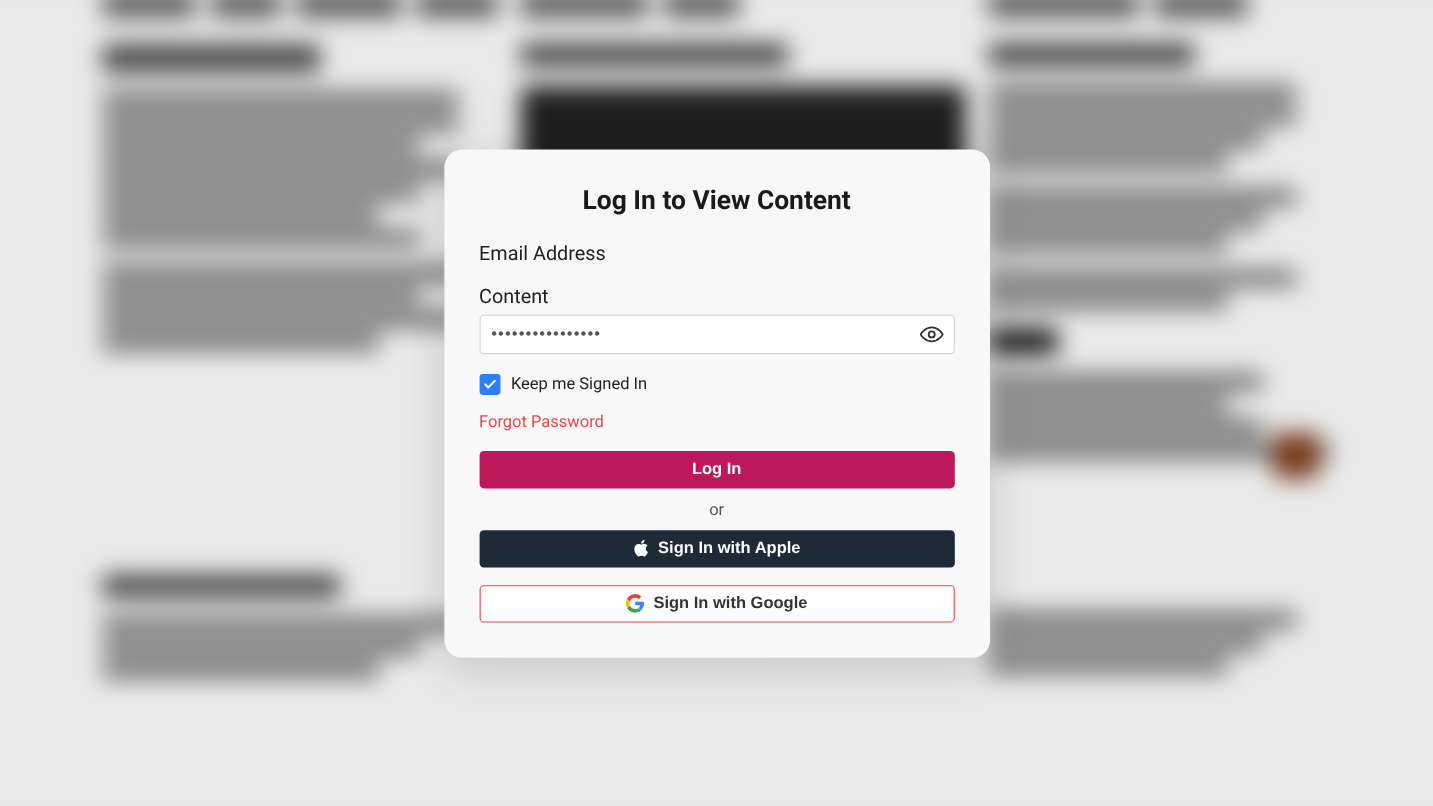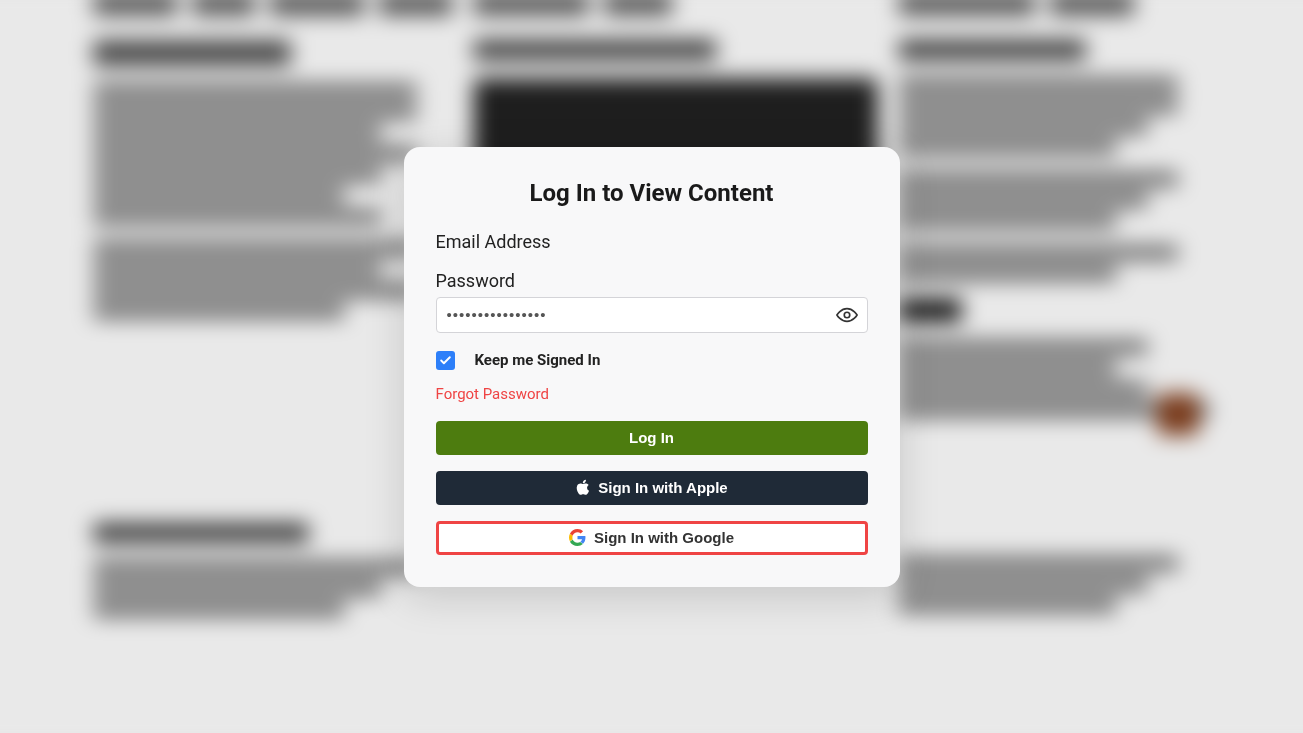--- a/index.html
+++ b/index.html
@@ -95,23 +95,22 @@
     padding: 4px;
     cursor: pointer;
     display: flex;
     align-items: center;
     justify-content: center;
   }
 
   .checkbox-row {
     display: flex;
     align-items: center;
-    gap: 20px;
+    gap: 10px;
     margin-bottom: 14px;
-    font-weight: bold;
   }
   .checkbox {
     width: 19px;
     height: 19px;
     border-radius: 3px;
     background: #2d7ff9;
     display: flex;
     align-items: center;
     justify-content: center;
     cursor: pointer;
@@ -136,31 +135,31 @@
     font-size: 15px;
     font-weight: 600;
     border: none;
     cursor: pointer;
     display: flex;
     align-items: center;
     justify-content: center;
     gap: 8px;
   }
   .btn-primary {
-    background: #4d7c0f;
+    background: #be185d;
     color: #fff;
   }
   .btn-apple {
     background: #1f2a37;
     color: #fff;
   }
   .btn-google {
     background: #ffffff;
     color: #333;
-    border: 3px solid #ef4444;
+    border: 1px solid #ef4444;
   }
 
   .or {
     text-align: center;
     font-size: 15px;
     color: #555;
     margin: 10px 0;
   }
   .btn + .btn { margin-top: 16px; }
   .btn-apple { margin-top: 0; }
@@ -252,21 +251,21 @@
 <div class="overlay">
   <div class="modal">
 
     <h1 class="modal-title">Log In to View Content</h1>
 
     <div class="field">
       <label class="field-label">Email Address</label>
     </div>
 
     <div class="field">
-      <label class="field-label">Password</label>
+      <label class="field-label">Content</label>
       <div class="input-wrap">
         <input type="text" class="text-input password" value="••••••••••••••••" style="">
         <button class="eye-btn">
           <svg width="22" height="22" viewBox="0 0 24 24" fill="none" stroke="#333" stroke-width="1.8" stroke-linecap="round" stroke-linejoin="round">
             <path d="M1 12s4-7 11-7 11 7 11 7-4 7-11 7S1 12 1 12z"></path>
             <circle cx="12" cy="12" r="3"></circle>
           </svg>
         </button>
       </div>
     </div>
@@ -279,20 +278,21 @@
       </div>
       <span class="checkbox-label">Keep me Signed In</span>
     </div>
 
     <a class="forgot">Forgot Password</a>
 
     <button class="btn btn-primary">
       <span>Log In</span>
     </button>
 
+    <div class="or">or</div>
 
     <button class="btn btn-apple">
       <svg width="15" height="17" viewBox="0 0 24 28" fill="#fff">
         <path d="M19.5 14.6c0-3.2 2.6-4.7 2.7-4.8-1.5-2.2-3.8-2.5-4.6-2.5-2-.2-3.8 1.1-4.8 1.1-1 0-2.5-1.1-4.1-1.1-2.1 0-4.1 1.2-5.2 3.1-2.2 3.8-.6 9.5 1.6 12.6 1.1 1.5 2.3 3.2 3.9 3.1 1.6-.1 2.2-1 4.1-1 1.9 0 2.4 1 4.1 1 1.7 0 2.8-1.5 3.8-3.1 1.2-1.8 1.7-3.5 1.7-3.6-.1 0-3.2-1.2-3.2-4.8zM16.3 5.2c.9-1.1 1.5-2.6 1.3-4.1-1.3.1-2.8.9-3.7 1.9-.8 1-1.5 2.5-1.3 4 1.4.1 2.8-.7 3.7-1.8z"></path>
       </svg>
       <span>Sign In with Apple</span>
     </button>
 
     <button class="btn btn-google">
       <svg width="17" height="17" viewBox="0 0 48 48">

